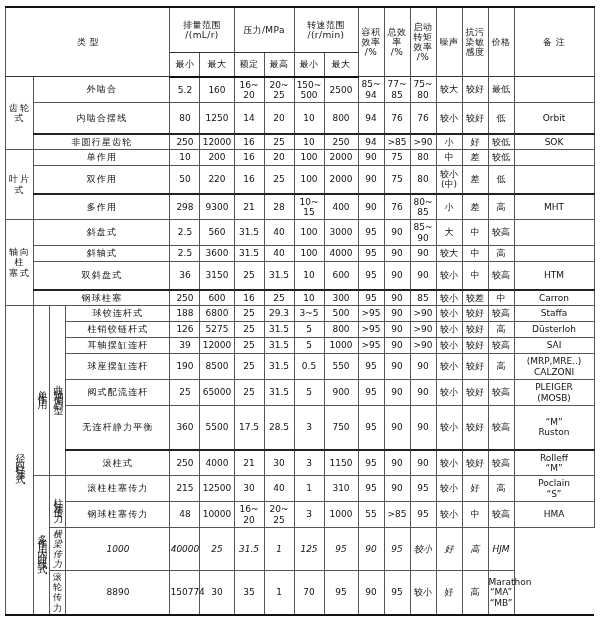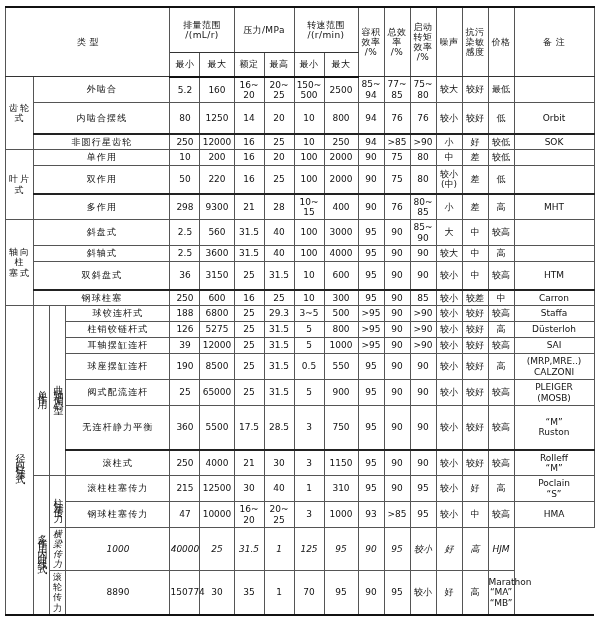--- a/index.html
+++ b/index.html
@@ -397,27 +397,27 @@
           <td class="num">95</td>
           <td class="num">90</td>
           <td class="num">95</td>
           <td class="cn">较小</td>
           <td class="cn">好</td>
           <td class="cn">高</td>
           <td class="note two">Poclain<br>“S”</td>
         </tr>
         <tr style="height: 26px;">
           <td class="typename cn">钢球柱塞传力</td>
-          <td class="num">47</td>
+          <td class="num">48</td>
           <td class="num">10000</td>
           <td class="num two">16~<br>20</td>
           <td class="num two">20~<br>25</td>
           <td class="num">3</td>
           <td class="num">1000</td>
-          <td class="num">93</td>
+          <td class="num">55</td>
           <td class="num">&gt;85</td>
           <td class="num">95</td>
           <td class="cn">较小</td>
           <td class="cn">中</td>
           <td class="cn">较高</td>
           <td class="note">HMA</td>
         </tr>
         <tr style="height: 16px; font-style: italic;">
           <td class="typename cn">横梁传力</td>
           <td class="num">1000</td>

